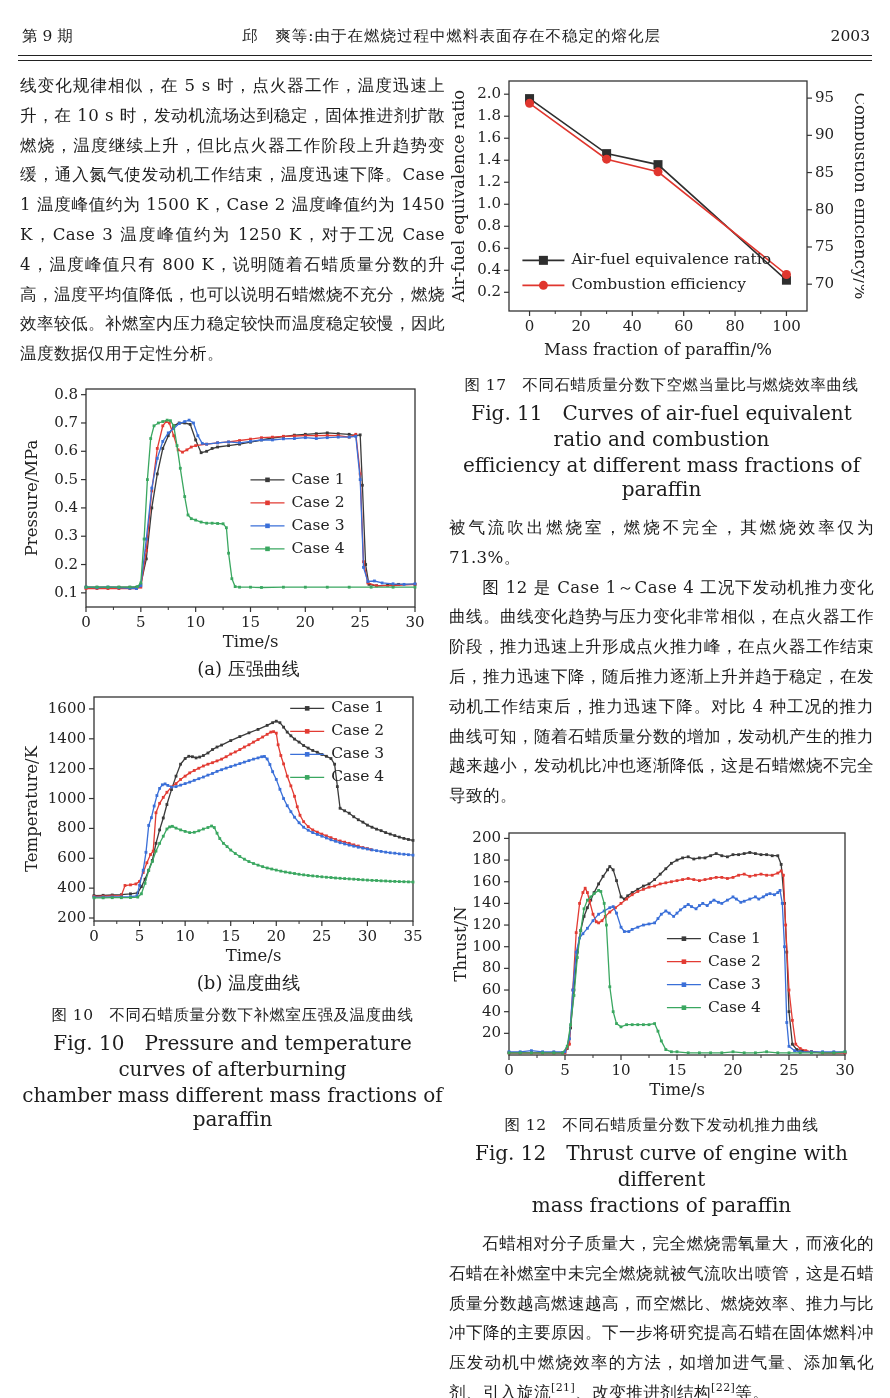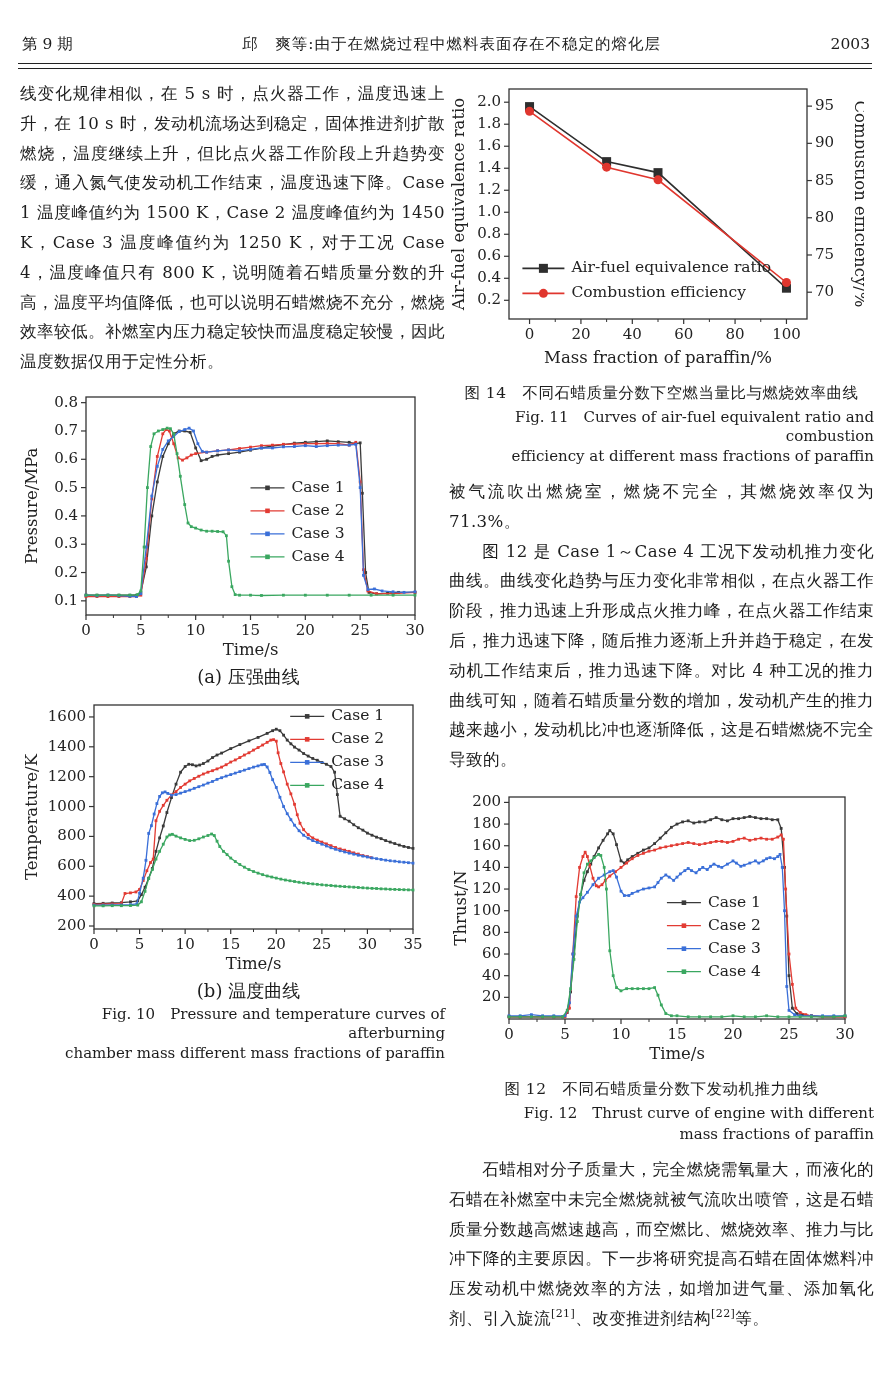--- a/index.html
+++ b/index.html
@@ -1,32 +1,32 @@
 <!DOCTYPE html>
 <html><head>
 <meta charset="utf-8">
 <style>
   html,body{margin:0;padding:0;background:#ffffff;}
   body{width:890px;height:1398px;overflow:hidden;color:#1d1d1d;
        font-family:"DejaVu Serif","Liberation Serif",serif;}
-  .page{position:relative;width:890px;height:1112px;margin-top:8px;}
+  .page{position:relative;width:890px;height:1112px;}
   .header{display:flex;justify-content:space-between;align-items:baseline;
           padding:26px 20px 6px 22px;font-size:15.5px;}
   .header .title{letter-spacing:1px;}
   .rule{margin:2px 18px 0 18px;height:4px;border-top:1.6px solid #222;border-bottom:1.2px solid #222;}
   .cols{display:flex;gap:4px;padding:6px 16px 0 20px;}
   .col{width:426px;}
   p.body{font-size:16.6px;line-height:29.8px;text-align:justify;text-justify:inter-ideograph;
          margin:0 0 0 0;letter-spacing:0.4px;}
   p.indent{text-indent:2em;}
   .chartwrap{margin:12px 0 0 2px;}
   svg text{font-family:"DejaVu Serif","Liberation Serif",serif;fill:#222;}
   .subcap{text-align:center;font-size:18px;margin:0 0 2px 30px;}
   .cap-zh{text-align:center;font-size:15.5px;margin:10px 0 4px 0;letter-spacing:0.5px;}
-  .cap-en{text-align:right;font-size:15px;margin:0 0 2px 0;}
+  .cap-en{text-align:center;font-size:20px;margin:0 0 2px 0;}
   sup{font-size:11px;line-height:0;}
 </style>
 </head>
 <body>
 
 <div class="page">
 
   <div class="header">
     <span>第 9 期</span>
     <span class="title">邱　爽等:由于在燃烧过程中燃料表面存在不稳定的熔化层</span>
@@ -598,20 +598,21 @@
             <line x1="268.185" y1="65.36" x2="302.185" y2="65.36" stroke="#3a6fd8" stroke-width="1.3"></line>
             <rect x="282.885" y="63.06" width="4.6" height="4.6" fill="#3a6fd8"></rect>
             <text x="309.185" y="65.36" dominant-baseline="middle" font-size="15.5">Case 3</text>
             <line x1="268.185" y1="88.36" x2="302.185" y2="88.36" stroke="#3aa760" stroke-width="1.3"></line>
             <rect x="282.885" y="86.06" width="4.6" height="4.6" fill="#3aa760"></rect>
             <text x="309.185" y="88.36" dominant-baseline="middle" font-size="15.5">Case 4</text>
           </svg>
         <div class="subcap">(b) 温度曲线</div>
       </div>
 
+      <div class="cap-zh">图 10　不同石蜡质量分数下补燃室压强及温度曲线</div>
       <div class="cap-en">Fig. 10　Pressure and temperature curves of afterburning</div>
       <div class="cap-en">chamber mass different mass fractions of paraffin</div>
 
     </div>
 
     <div class="col">
       <div class="chartwrap" style="margin-top:2px;margin-left:0">
         <svg viewBox="0 0 415 292" width="415" height="292">
             <rect x="60" y="12" width="298" height="230" fill="none" stroke="#333" stroke-width="1.3"></rect>
             <line x1="80.55172413793103" y1="242" x2="80.55172413793103" y2="247" stroke="#333" stroke-width="1.2"></line>
@@ -678,21 +679,21 @@
             <circle cx="337.44827586206895" cy="205.52750809061493" r="4.5" fill="#e0362e"></circle>
             <line x1="73.41" y1="191.35" x2="115.41" y2="191.35" stroke="#2e2e2e" stroke-width="1.6"></line>
             <rect x="89.91" y="186.85" width="9" height="9" fill="#2e2e2e"></rect>
             <text x="122.41" y="191.35" dominant-baseline="middle" font-size="15.5">Air-fuel equivalence ratio</text>
             <line x1="73.41" y1="216.35" x2="115.41" y2="216.35" stroke="#e0362e" stroke-width="1.6"></line>
             <circle cx="94.41" cy="216.35" r="4.5" fill="#e0362e"></circle>
             <text x="122.41" y="216.35" dominant-baseline="middle" font-size="15.5">Combustion efficiency</text>
           </svg>
       </div>
 
-      <div class="cap-zh">图 14　不同石蜡质量分数下空燃当量比与燃烧效率曲线</div>
+      <div class="cap-zh">图 17　不同石蜡质量分数下空燃当量比与燃烧效率曲线</div>
       <div class="cap-en">Fig. 11　Curves of air-fuel equivalent ratio and combustion</div>
       <div class="cap-en">efficiency at different mass fractions of paraffin</div>
 
       <p class="body" style="margin-top:12px">被气流吹出燃烧室，燃烧不完全，其燃烧效率仅为 71.3%。</p>
       <p class="body indent">图 12 是 Case 1～Case 4 工况下发动机推力变化曲线。曲线变化趋势与压力变化非常相似，在点火器工作阶段，推力迅速上升形成点火推力峰，在点火器工作结束后，推力迅速下降，随后推力逐渐上升并趋于稳定，在发动机工作结束后，推力迅速下降。对比 4 种工况的推力曲线可知，随着石蜡质量分数的增加，发动机产生的推力越来越小，发动机比冲也逐渐降低，这是石蜡燃烧不完全导致的。</p>
 
       <div class="chartwrap" style="margin-top:14px">
         <svg viewBox="0 0 410 276" width="410" height="276">
             <rect x="58" y="8" width="336" height="222" fill="none" stroke="#333" stroke-width="1.3"></rect>
             <line x1="58" y1="230" x2="58" y2="235" stroke="#333" stroke-width="1.2"></line>

